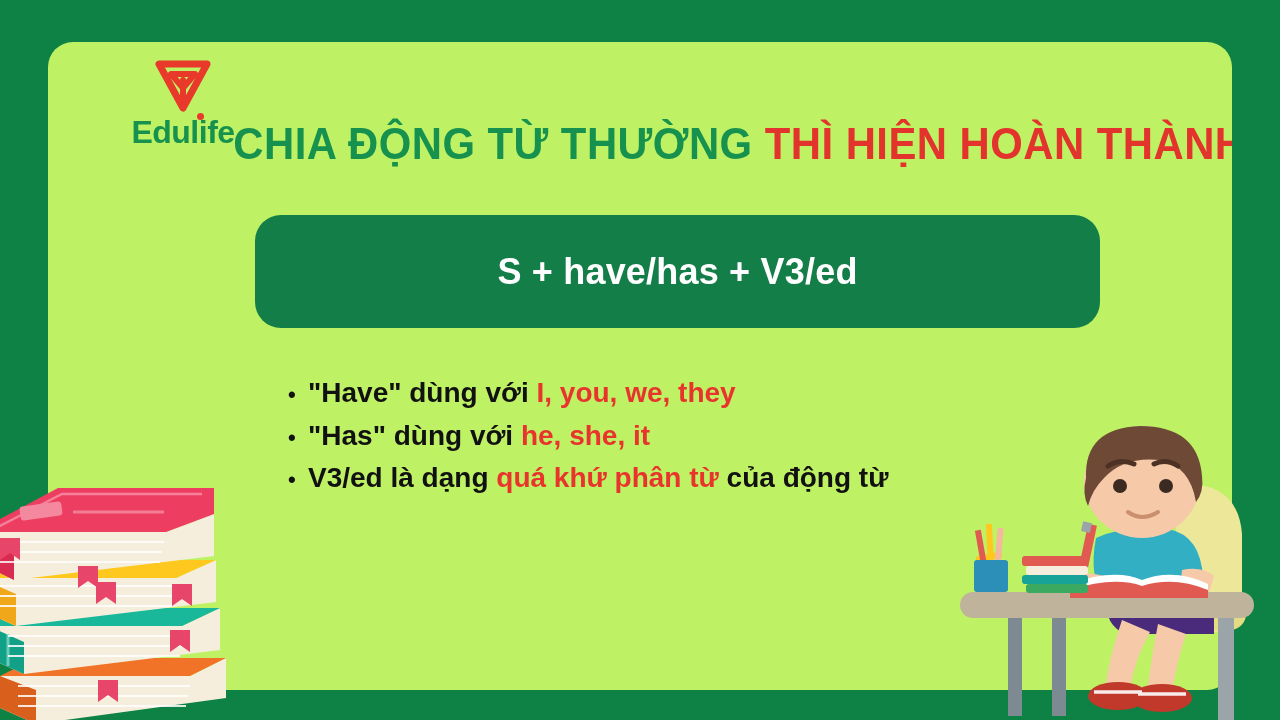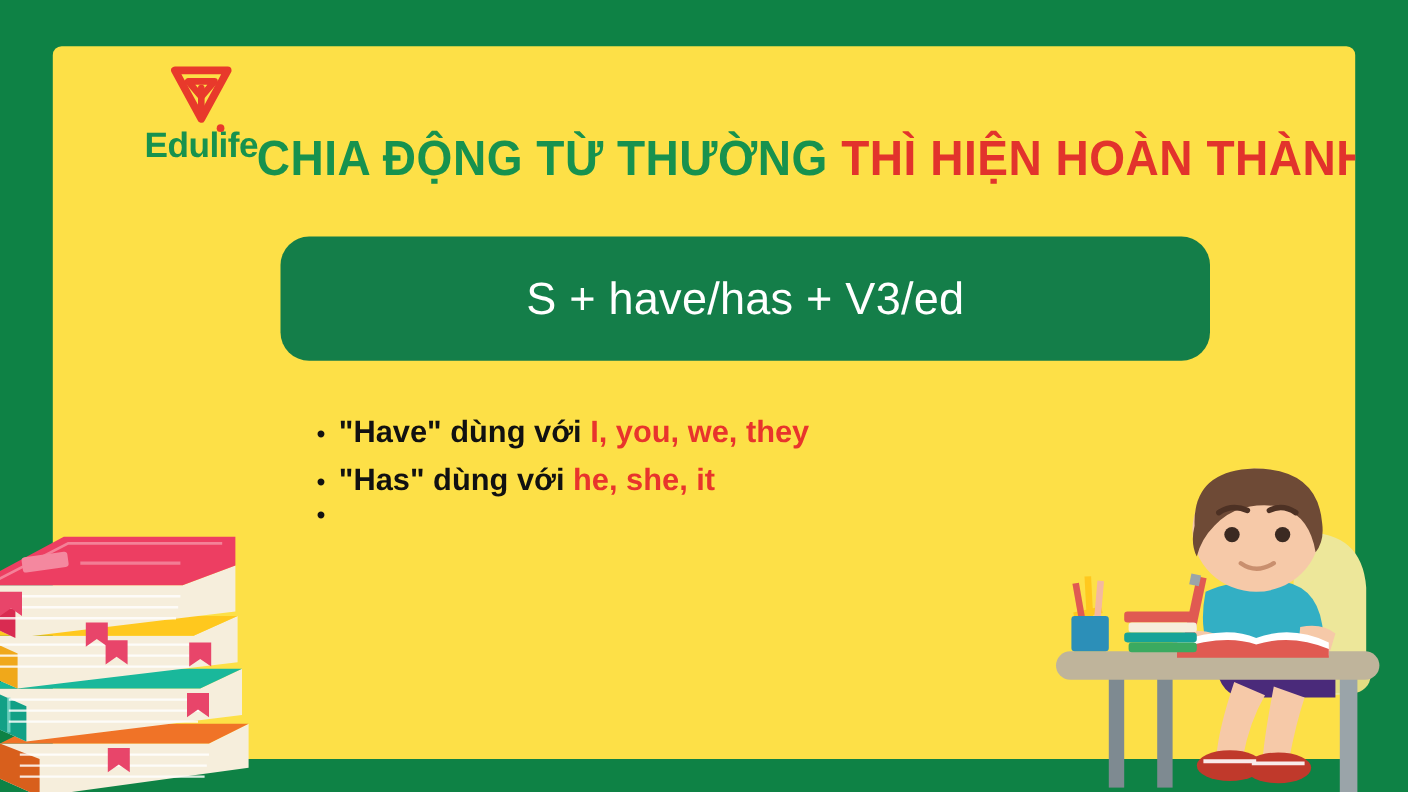--- a/index.html
+++ b/index.html
@@ -8,22 +8,22 @@
     overflow:hidden;
     font-family:"Liberation Sans", sans-serif;
   }
   body { background:#0E8245; position:relative; }
 
   
   .card {
     position:absolute;
     left:48px; top:42px;
     width:1184px; height:648px;
-    background:#fde047;
-    border-radius:8px;
+    background:#bef264;
+    border-radius:25px;
     overflow:hidden;
   }
 
   
   .logo-block {
     position:absolute;
     left:60px; top:18px;
     width:150px;
     text-align:center;
   }
@@ -62,22 +62,22 @@
   .formula {
     position:absolute;
     left:207px; top:173px;
     width:845px; height:113px;
     background:#147E49;
     border-radius:26px;
     display:flex; align-items:center; justify-content:center;
   }
   .formula-text {
     color:#ffffff;
-    font-size:41px;
-    font-weight:400;
+    font-size:36px;
+    font-weight:700;
     letter-spacing:0.2px;
   }
 
   
   .bullets {
     position:absolute;
     left:240px; top:330px;
     width:820px;
   }
   .bullet-row {
@@ -137,20 +137,21 @@
       <span><span>"Have" dùng với </span><span class="hl">I, you, we, they</span><span></span></span>
     </div>
 
     <div class="bullet-row">
       <span class="bullet-dot">•</span>
       <span><span>"Has" dùng với </span><span class="hl">he, she, it</span><span></span></span>
     </div>
 
     <div class="bullet-row">
       <span class="bullet-dot">•</span>
+      <span><span> V3/ed là dạng </span><span class="hl">quá khứ phân từ</span><span> của động từ</span></span>
     </div>
 
   </div>
 </div>
 
 <svg class="books" viewBox="0 0 320 270">
 
   <g>
     <path d="M42 214 L232 214 L268 196 L268 236 L78 262 L42 246 Z" fill="#F6EEDC"></path>
     <path d="M42 214 L78 196 L268 196 L232 214 Z" fill="#F07327"></path>

